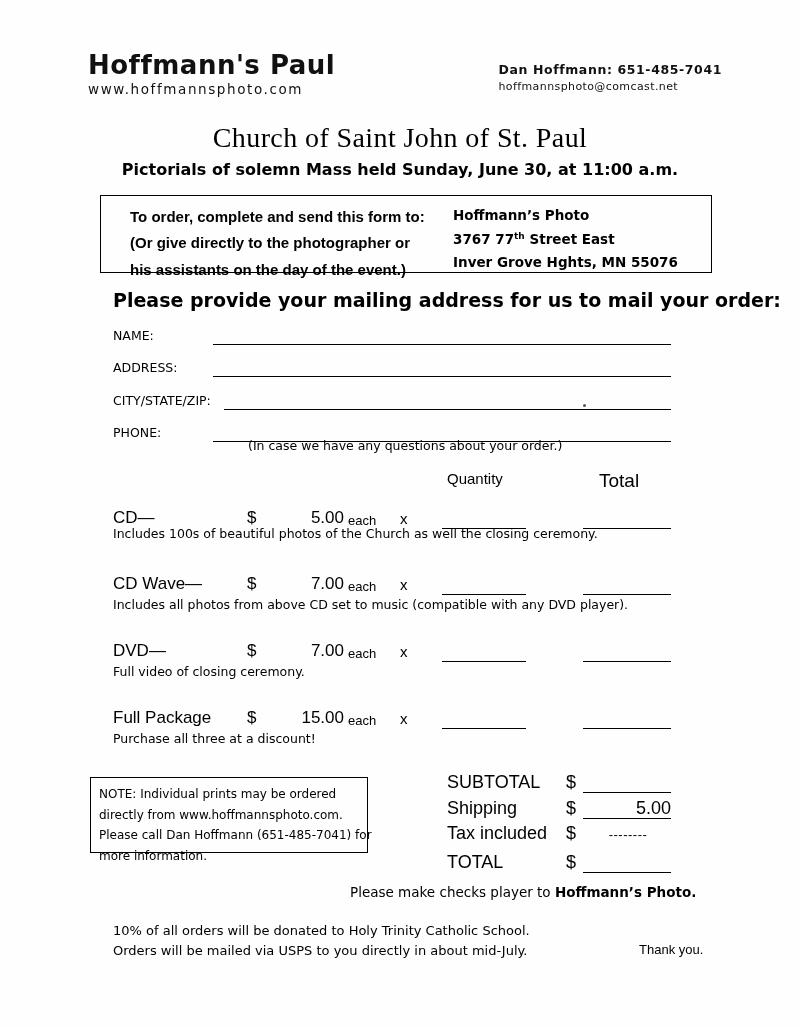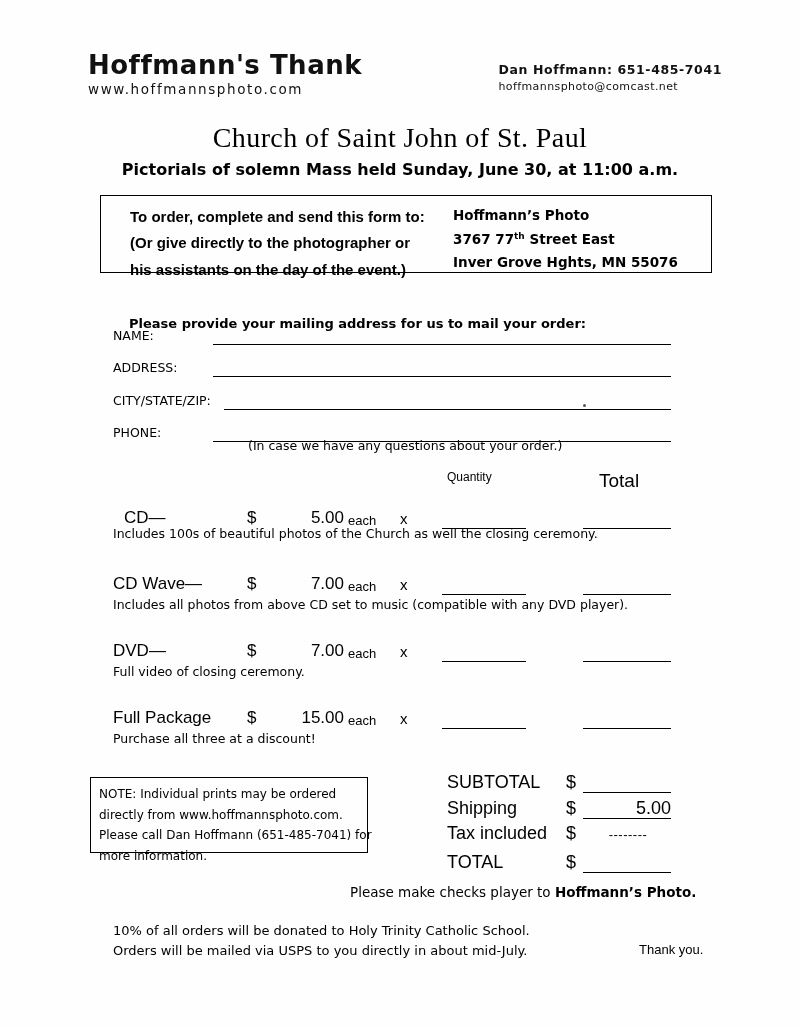--- a/index.html
+++ b/index.html
@@ -114,26 +114,25 @@
     font-family: "DejaVu Sans", sans-serif;
     font-size: 13.5px;
     font-weight: bold;
     line-height: 1.75;
   }
   sup.ord { font-size: 9px; vertical-align: super; }
 
   
   .mail-head {
     position: absolute;
-    left: 129px;
+    left: 113px;
     top: 289px;
     font-family: "DejaVu Sans", sans-serif;
     font-weight: bold;
-    font-size: 13px;
-    margin-top: 27px;
+    font-size: 19px;
   }
   .field {
     position: absolute;
     left: 113px;
     font-family: "DejaVu Sans", sans-serif;
     font-size: 12.5px;
   }
   .field-label {
     position: absolute;
     left: 0;
@@ -161,21 +160,21 @@
     background: #555;
     border-radius: 50%;
   }
 
   
   .col-qty {
     position: absolute;
     left: 447px;
     top: 470px;
     font-family: "Liberation Sans", sans-serif;
-    font-size: 12px;
+    font-size: 15px;
   }
   .col-total {
     position: absolute;
     left: 599px;
     top: 470px;
     font-family: "Liberation Sans", sans-serif;
     font-size: 19px;
   }
 
   
@@ -320,21 +319,21 @@
     font-family: Liberation Sans, sans-serif;
     font-size: 13px;
   }
 </style>
 </head>
 <body>
 
 <div class="page">
 
   <div class="brand">
-    <div class="brand-name">Hoffmann's Thank</div>
+    <div class="brand-name">Hoffmann's Paul</div>
     <div class="brand-url">www.hoffmannsphoto.com</div>
   </div>
 
   <div class="contact">
     <div class="contact-line1">Dan Hoffmann:  651-485-7041</div>
     <div class="contact-line2">hoffmannsphoto@comcast.net</div>
   </div>
 
   <div class="title">Church of Saint John of St. Paul</div>
   <div class="subtitle">Pictorials of solemn Mass held Sunday, June 30, at 11:00 a.m.</div>
@@ -372,21 +371,21 @@
   <div class="field" style="top:425px;">
     <span class="field-label">PHONE:</span>
   </div>
   <div class="field-rule" style="left:213px; top:441px; width:458px;"></div>
   <div class="stray-dot"></div>
   <div class="paren-note">(In case we have any questions about your order.)</div>
 
   <div class="col-qty">Quantity</div>
   <div class="col-total">Total</div>
 
-  <div class="prod-name" style="top:508px;margin-left:11px;">CD—</div>
+  <div class="prod-name" style="top:508px;">CD—</div>
   <div class="prod-dollar" style="top:508px;">$</div>
   <div class="prod-price" style="top:508px;">5.00</div>
   <div class="prod-each" style="top:513px;">each</div>
   <div class="prod-x" style="top:510px;">x</div>
   <div class="blank-qty" style="top:528px;"></div>
   <div class="blank-total" style="top:528px;"></div>
   <div class="prod-desc" style="top:526px;">Includes 100s of beautiful photos of the Church as well the closing ceremony.</div>
 
   <div class="prod-name" style="top:574px;">CD Wave—</div>
   <div class="prod-dollar" style="top:574px;">$</div>

